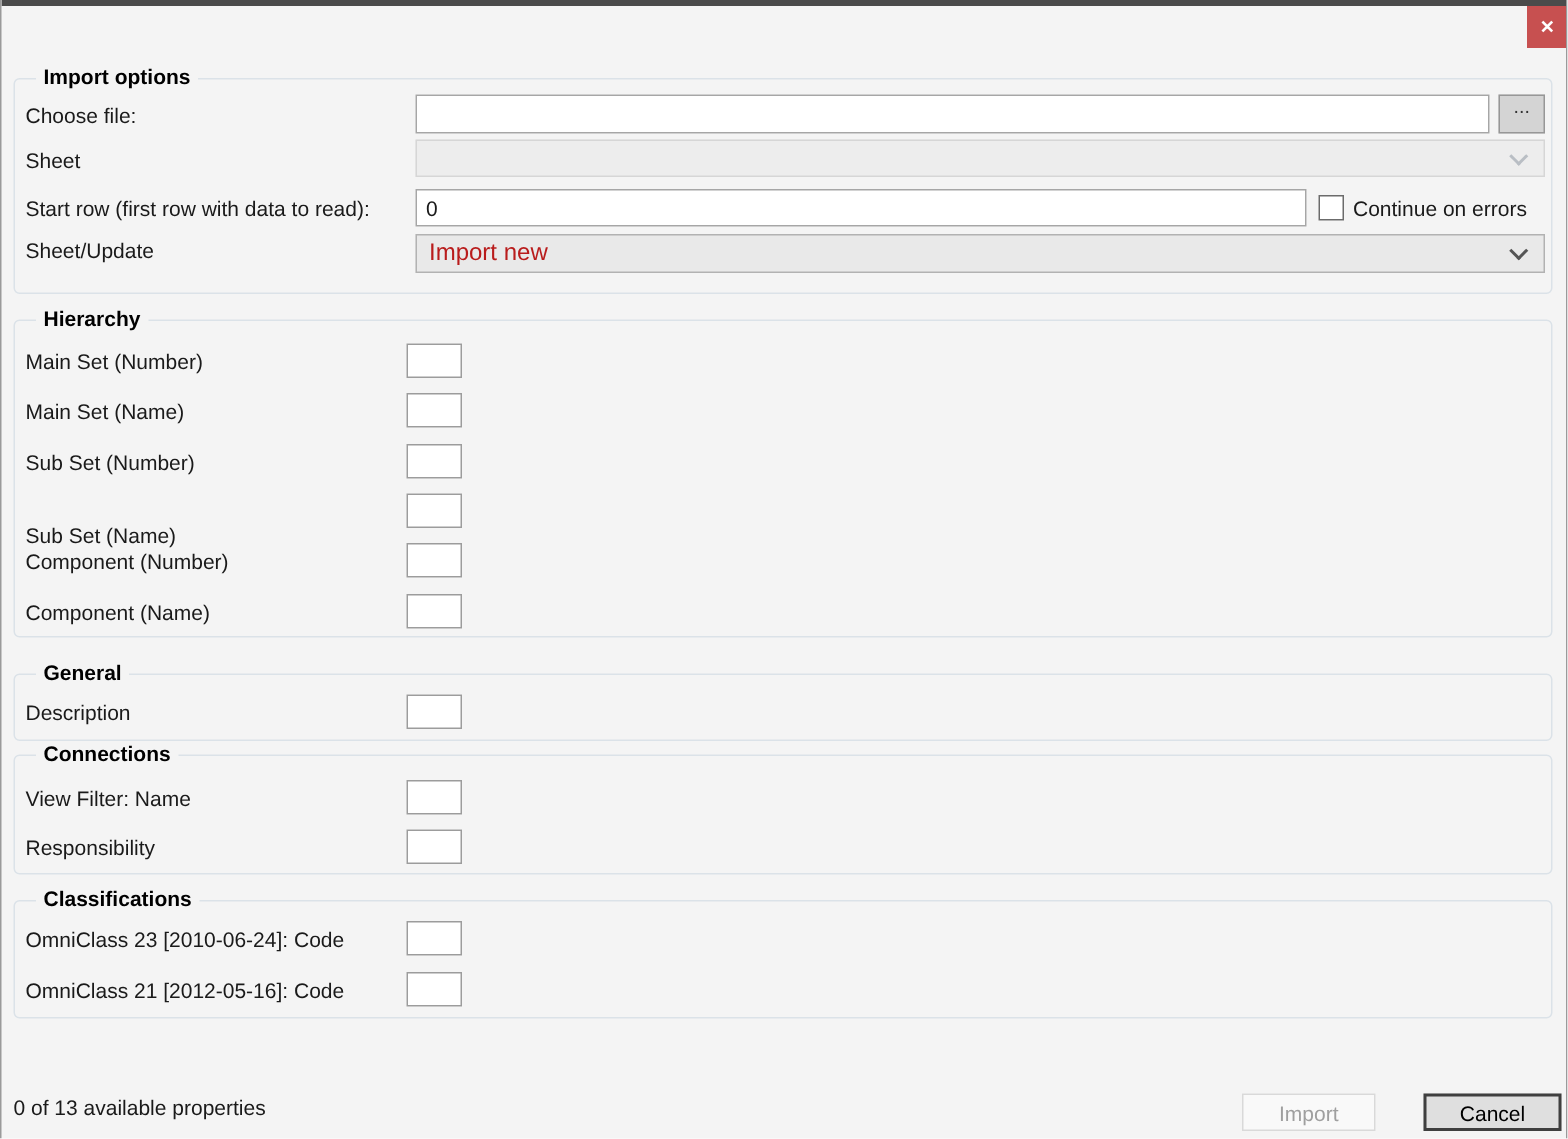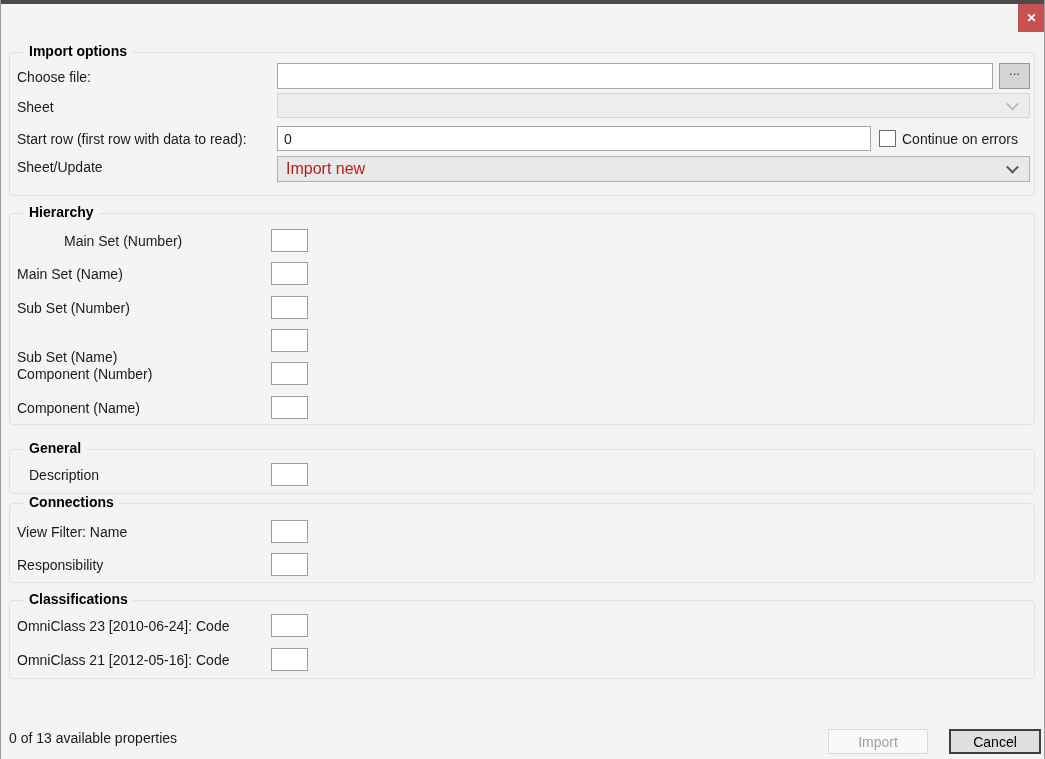--- a/index.html
+++ b/index.html
@@ -77,21 +77,21 @@
   }
   .footer-status {
     position:absolute; left:8px; top:730px; font-size:14px; color:#1a1a1a;
   }
   .btn {
     position:absolute; top:729px; height:25px; box-sizing:border-box;
     font-family:"Liberation Sans", sans-serif; font-size:14px;
     display:flex; align-items:center; justify-content:center; cursor:pointer;
   }
   .btn-import {
-    left:827px; width:100px;
+    left:827px; width:89px;
     background:#f9f9f9; border:1px solid #d9d9d9; color:#9f9f9f;
   }
   .btn-cancel {
     left:948px; width:92px;
     background:#dfdfdf; border:2px solid #3f3f3f; color:#000;
   }
 </style>
 </head>
 <body>
 
@@ -126,42 +126,42 @@
     <span class="lbl" style="top:106px;">Sheet/Update</span>
     <div class="combo" style="left:267px; top:103px; width:753px; height:26px;">
       <span>Import new</span>
       <span class="chev"></span>
     </div>
   </div>
 
   <div class="fieldset" style="top:213px; height:212px;">
     <span class="legend">Hierarchy</span>
 
-    <span class="lbl" style="top:19px;margin-left:47px;">Main Set (Number)</span>
+    <span class="lbl" style="top:19px;">Main Set (Number)</span>
     <input class="small-input" style="top: 15px;" value="">
 
     <span class="lbl" style="top:52px;">Main Set (Name)</span>
     <input class="small-input" style="top: 48px;" value="">
 
     <span class="lbl" style="top:86px;">Sub Set (Number)</span>
     <input class="small-input" style="top: 82px;" value="">
 
     <span class="lbl" style="top:119px;margin-top:16px;">Sub Set (Name)</span>
     <input class="small-input" style="top: 115px;" value="">
 
     <span class="lbl" style="top:152px;">Component (Number)</span>
     <input class="small-input" style="top: 148px;" value="">
 
     <span class="lbl" style="top:186px;">Component (Name)</span>
     <input class="small-input" style="top: 182px;" value="">
   </div>
 
   <div class="fieldset" style="top:449px; height:45px;">
     <span class="legend">General</span>
-    <span class="lbl" style="top:17px;margin-left:12px;">Description</span>
+    <span class="lbl" style="top:17px;">Description</span>
     <input class="small-input" style="top: 13px;" value="">
   </div>
 
   <div class="fieldset" style="top:503px; height:80px;">
     <span class="legend">Connections</span>
 
     <span class="lbl" style="top:20px;">View Filter: Name</span>
     <input class="small-input" style="top: 16px;" value="">
 
     <span class="lbl" style="top:53px;">Responsibility</span>

